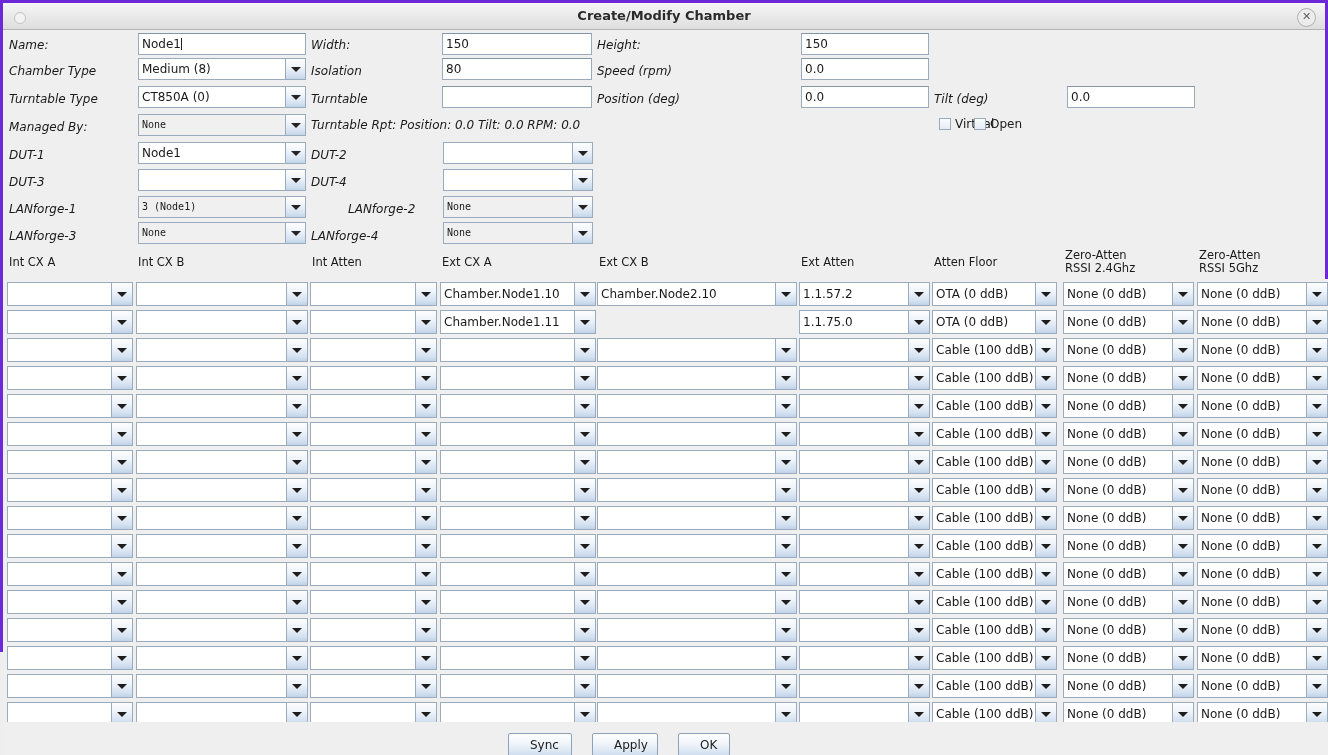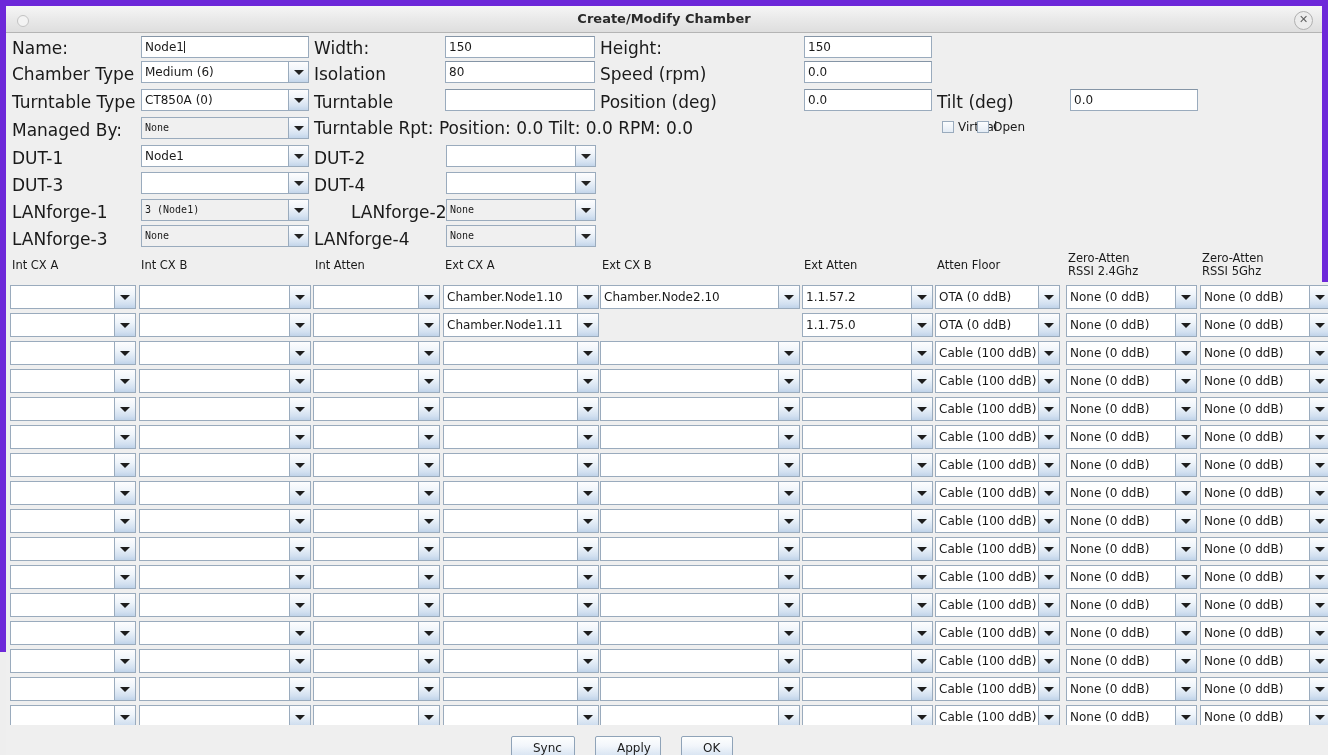--- a/index.html
+++ b/index.html
@@ -4,36 +4,36 @@
 <style>
   html,body{margin:0;padding:0;}
   body{
     width:1328px;height:755px;overflow:hidden;
     background:#eeeeee;
     font-family:"DejaVu Sans","Liberation Sans",sans-serif;
     font-size:12px;color:#1a1a1a;
     -webkit-font-smoothing:antialiased;
   }
   #app{position:relative;width:1328px;height:652px;background:#efefef;
-       border:6px solid #6d28d9;box-sizing:border-box;}
+       border:3px solid #6d28d9;box-sizing:border-box;}
 
   
   .titlebar{position:absolute;left:0;top:0;width:100%;height:27px;
     background:linear-gradient(to bottom,#f6f6f6 0%,#e8e8e8 55%,#dedede 100%);
     border-bottom:1px solid #b4b4b4;box-sizing:border-box;}
   .title-text{position:absolute;left:0;top:0;width:100%;height:27px;
     line-height:26px;text-align:center;font-weight:bold;font-size:13px;color:#2a2a2a;}
   .tb-dot{position:absolute;left:11px;top:9px;width:10px;height:10px;border-radius:50%;
     background:#f3f3f3;border:1px solid #c3c3c3;}
   .tb-close{position:absolute;right:9px;top:5px;width:17px;height:17px;border-radius:50%;
     border:1px solid #b0b0b0;background:#ececec;color:#5e5e5e;font-size:11px;
     line-height:15px;text-align:center;cursor:pointer;}
 
   
-  .lbl{position:absolute;font-size:17px;color:#1a1a1a;white-space:nowrap;line-height:14px;}
+  .lbl{position:absolute;font-size:12px;color:#1a1a1a;white-space:nowrap;line-height:14px;font-style:italic;}
 
   .tf{position:absolute;box-sizing:border-box;background:#ffffff;
       border:1px solid #9aabbd;border-top-color:#8595a6;
       font-family:"DejaVu Sans","Liberation Sans",sans-serif;font-size:12px;color:#1a1a1a;
       padding:0 3px;line-height:20px;height:22px;overflow:hidden;white-space:nowrap;}
   .tf.caret::after{content:"";display:inline-block;width:1px;height:12px;
       background:#222;vertical-align:-2px;margin-left:0px;}
 
   .cb{position:absolute;box-sizing:border-box;height:22px;
       border:1px solid #9aabbd;background:#ffffff;display:flex;align-items:stretch;}
@@ -92,21 +92,21 @@
 
   <div class="lbl" style="left:6px;top:35px;">Name:</div>
   <div class="tf caret" style="left:135px;top:30px;width:168px;">Node1</div>
   <div class="lbl" style="left:308px;top:35px;">Width:</div>
   <div class="tf" style="left:439px;top:30px;width:150px;">150</div>
   <div class="lbl" style="left:594px;top:35px;">Height:</div>
   <div class="tf" style="left:798px;top:30px;width:128px;">150</div>
 
   <div class="lbl" style="left:6px;top:61px;">Chamber Type</div>
   <div class="cb" style="left:135px;top:55px;width:168px;">
-    <div class="cbv">Medium (6)</div>
+    <div class="cbv">Medium (8)</div>
     <div class="arrowbox"></div>
   </div>
   <div class="lbl" style="left:308px;top:61px;">Isolation</div>
   <div class="tf" style="left:439px;top:55px;width:150px;">80</div>
   <div class="lbl" style="left:594px;top:61px;">Speed (rpm)</div>
   <div class="tf" style="left:798px;top:55px;width:128px;">0.0</div>
 
   <div class="lbl" style="left:6px;top:89px;">Turntable Type</div>
   <div class="cb" style="left:135px;top:83px;width:168px;">
     <div class="cbv">CT850A (0)</div>

